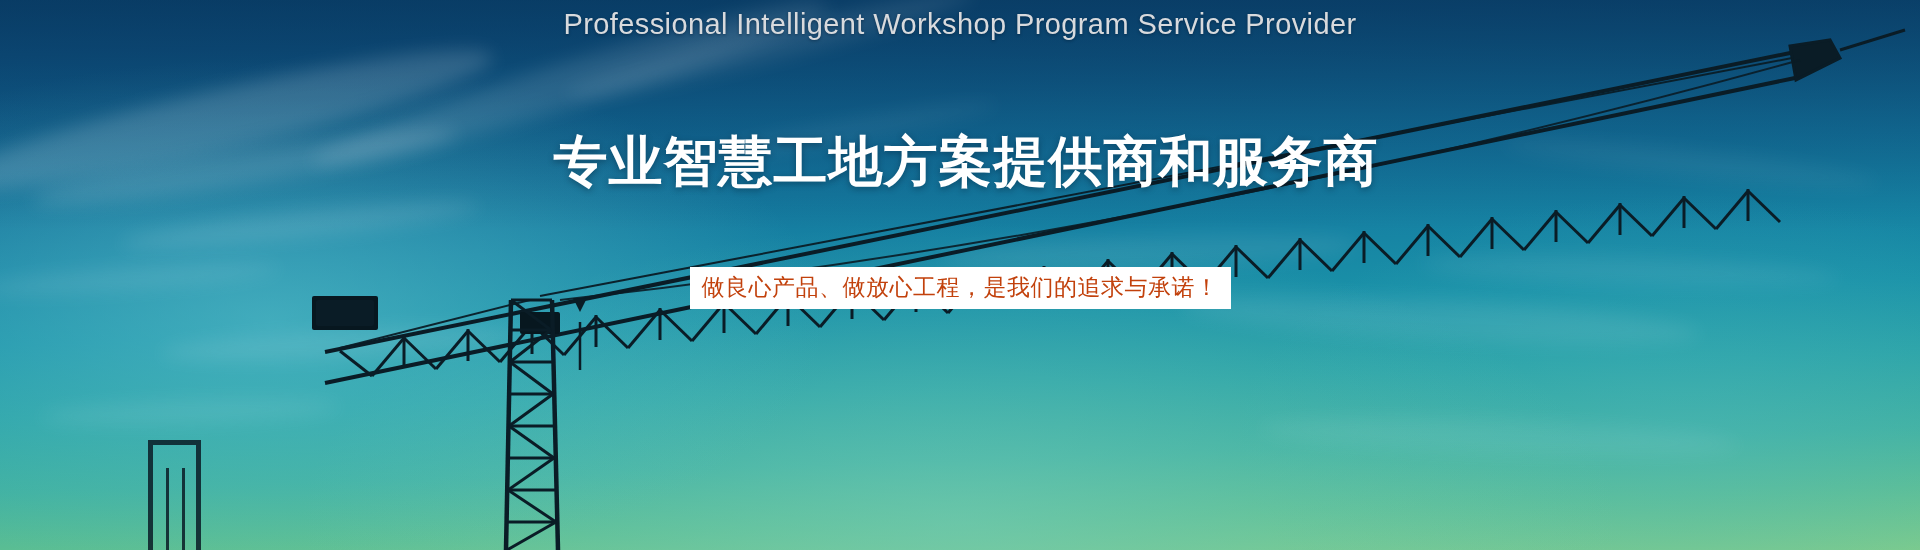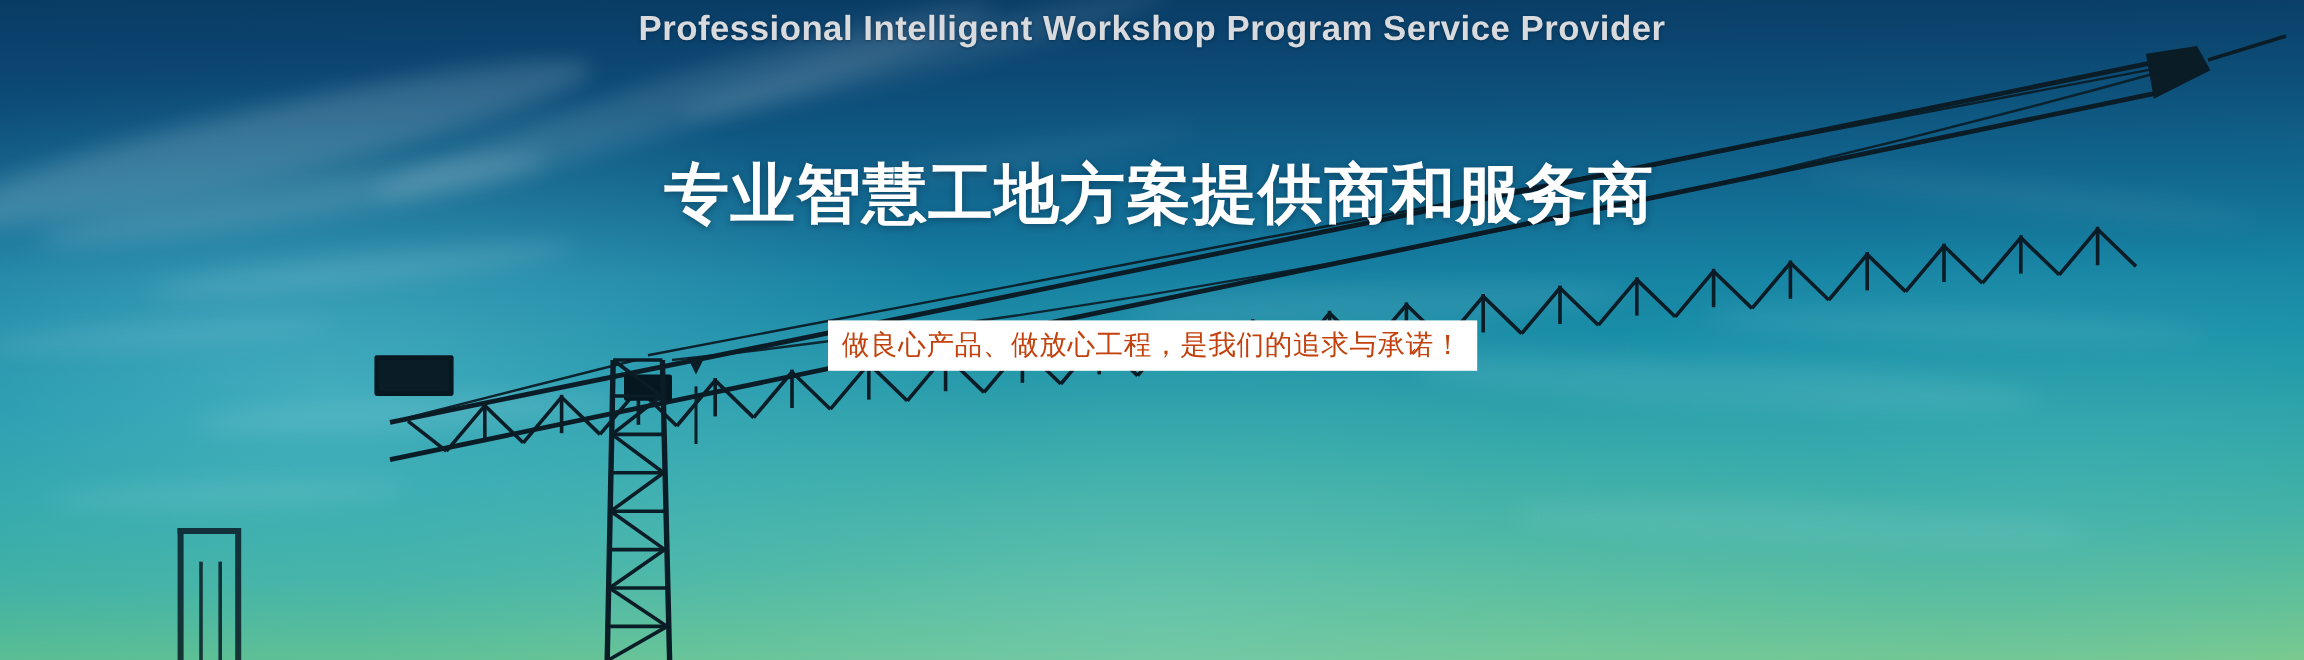--- a/index.html
+++ b/index.html
@@ -68,21 +68,21 @@
   
   .content {
     position:absolute; inset:0;
     z-index:40;
   }
   .eyebrow {
     position:absolute;
     top:8px; left:0; right:0;
     text-align:center;
     font-size:29px;
-    font-weight:bold;
+    font-weight:normal;
     letter-spacing:0.4px;
     color:#d8dadd;
     text-shadow:0 1px 3px rgba(0,20,40,0.45);
     white-space:nowrap;
   }
   .headline {
     position:absolute;
     top:126px; left:0; right:0;
     text-align:center;
     font-size:54px;

